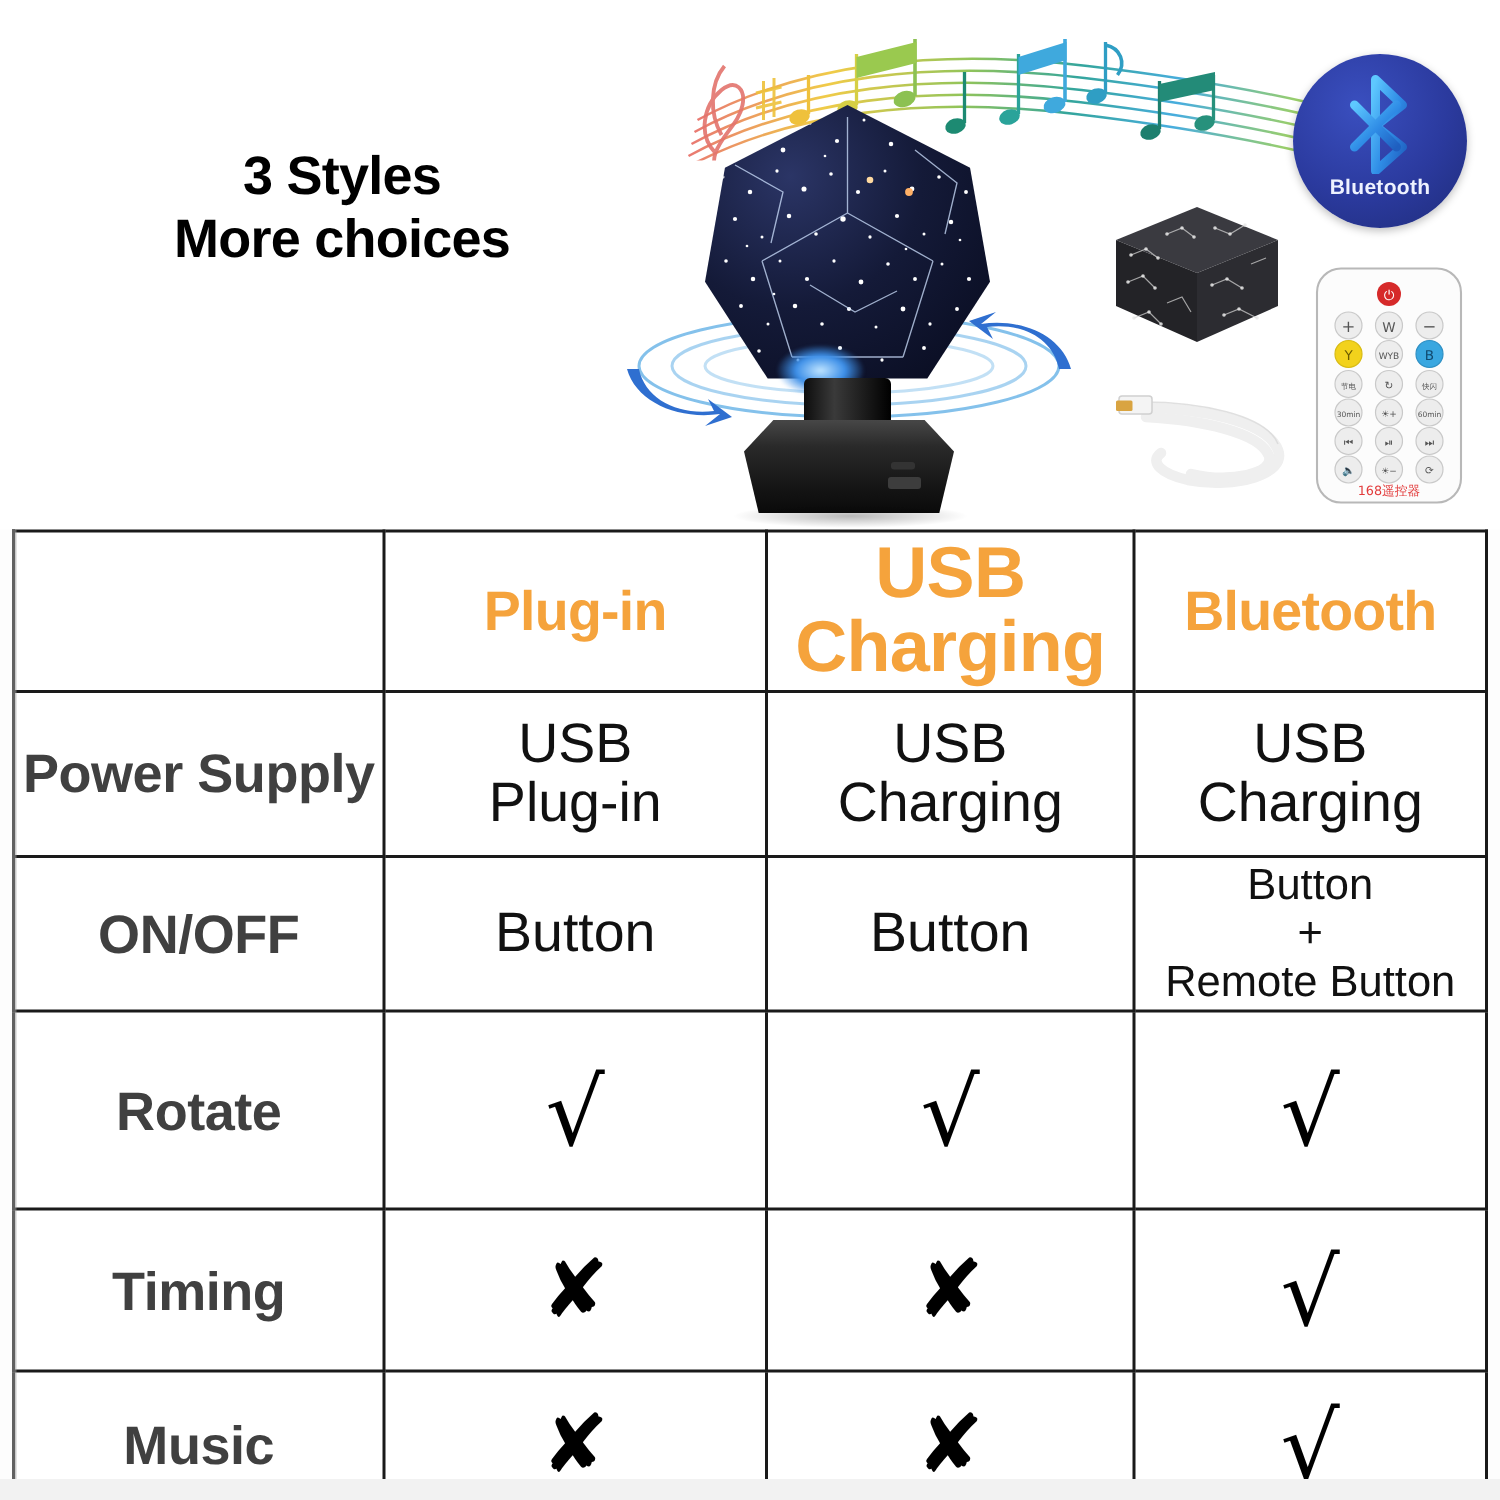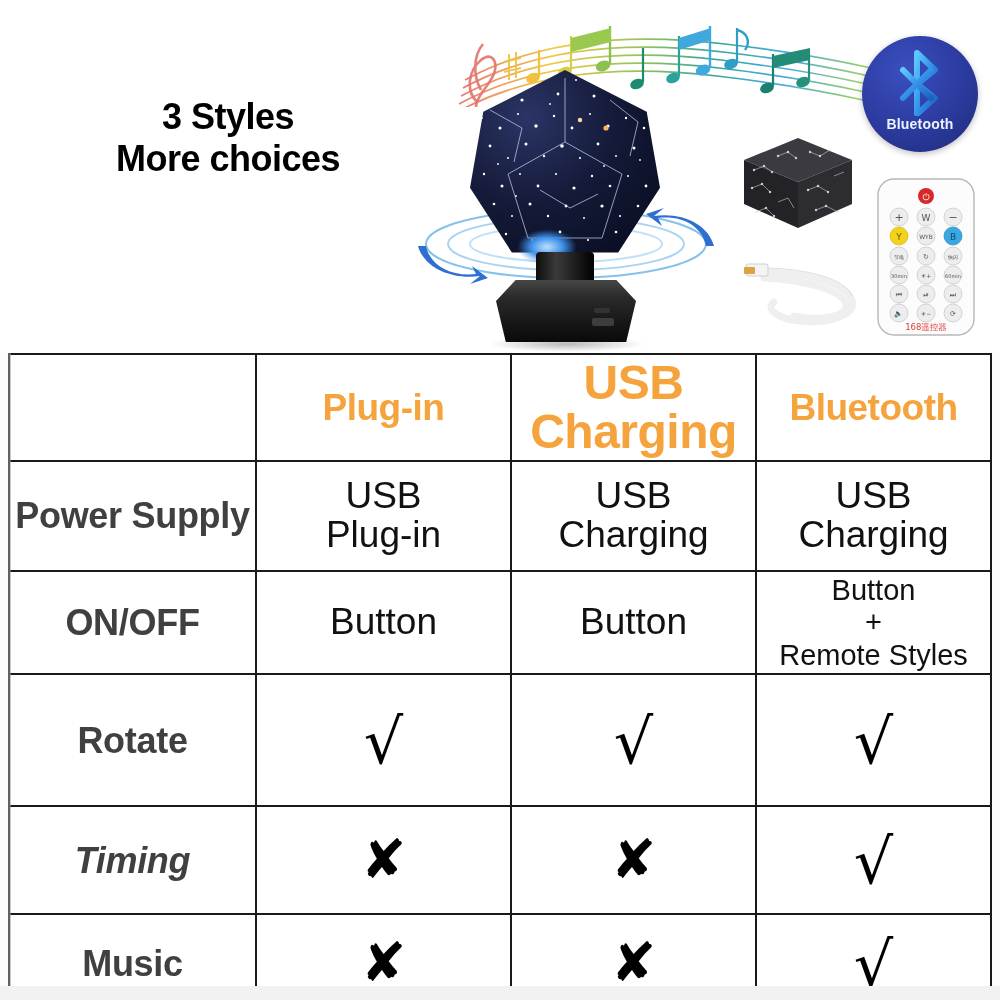--- a/index.html
+++ b/index.html
@@ -95,21 +95,21 @@
   }
   col.c0{width:247px;}
   col.c1{width:255px;}
   col.c2{width:245px;}
   col.c3{width:235px;}
 
   tr.r-head{height:107px;}
   tr.r-1{height:110px;}
   tr.r-2{height:80px;}
   tr.r-3{height:132px;}
-  tr.r-4{height:108px;font-style:italic;}
+  tr.r-4{height:108px;}
   tr.r-5{height:98px;}
 
   .hcell{color:#F5A33C;font-weight:bold;font-size:37px;line-height:1.02;letter-spacing:-0.5px;}
   .hcell.two{font-size:48px;}
   .rowlabel{color:#404040;font-weight:bold;font-size:36px;line-height:1.04;letter-spacing:-0.3px;}
   .val{color:#111;font-size:37px;line-height:1.05;font-weight:400;}
   .val.small{font-size:29px;line-height:1.12;}
   .val .ln{display:block;}
   .mark-check{
     display:inline-block;color:#000;font-size:62px;line-height:1;
@@ -455,21 +455,21 @@
           </td>
           <td>
             <div class="val">
                 <span class="ln">Button</span>
               </div>
           </td>
           <td>
             <div class="val small">
               <span class="ln">Button</span>
               <span class="ln">+</span>
-              <span class="ln">Remote Styles</span>
+              <span class="ln">Remote Button</span>
             </div>
           </td>
         </tr>
 
         <tr class="r-3">
           <td>
             <div class="rowlabel"><span class="ln">Rotate</span></div>
           </td>
           <td>
             <span class="mark-check">√</span>

